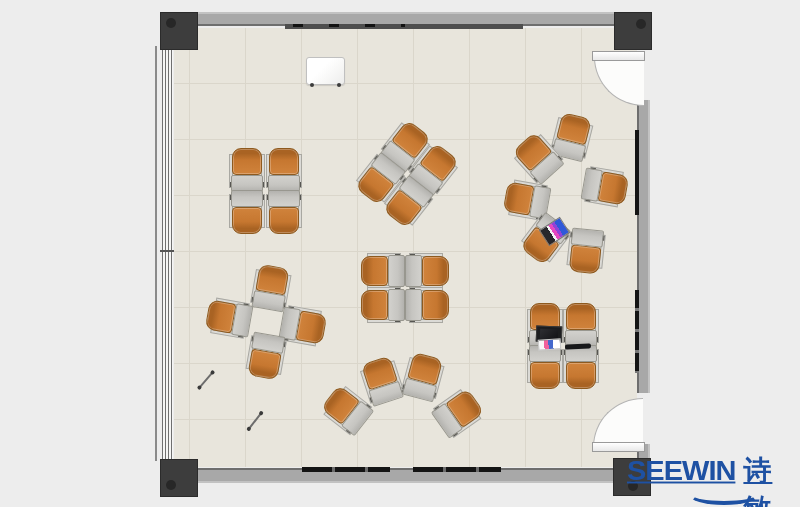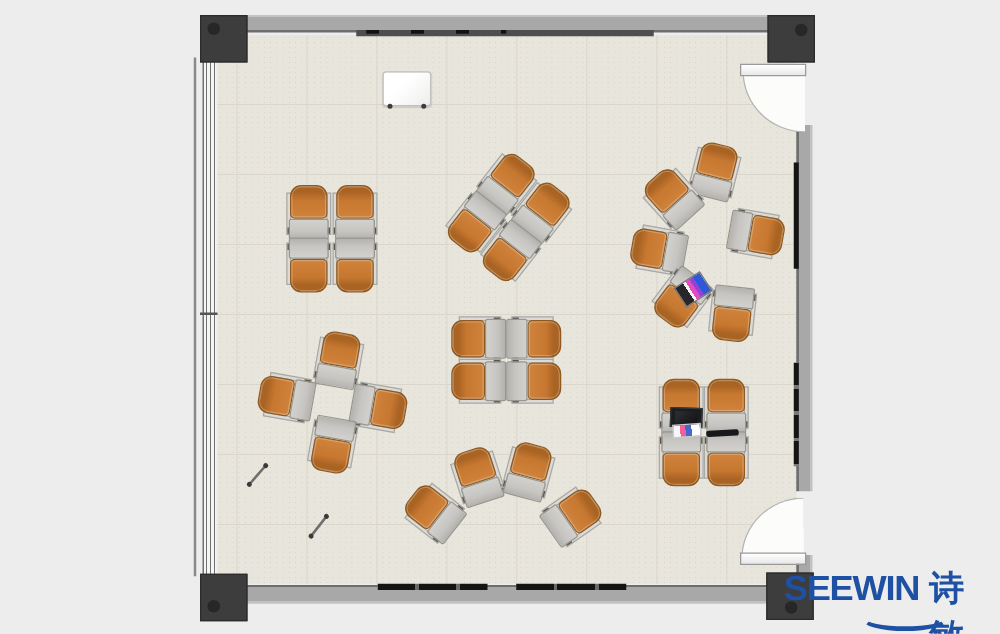--- a/index.html
+++ b/index.html
@@ -95,21 +95,21 @@
   .prop-stick::before{left:-2px;} .prop-stick::after{right:-2px;}
   .prop-laptop-colorful{width:23px;height:17px;border:1px solid #777;
     background:linear-gradient(90deg,#27272b 0 32%,#f3f3f3 32% 42%,#e649c0 42% 58%,#8e44d8 58% 72%,#2f58d8 72% 100%);}
   .prop-laptop-open{width:26px;height:16px;background:#1c1d1f;border:1px solid #3a3a3a;box-sizing:border-box;}
   .prop-laptop-open::after{content:"";position:absolute;inset:2px 3px;background:linear-gradient(135deg,#2e2f33,#121215);}
   .prop-papers{width:21px;height:9px;border:1px solid #cccccc;
     background:linear-gradient(90deg,#f7f7f7 0 25%,#f0609c 25% 45%,#4468cc 45% 68%,#ffffff 68% 100%);}
   .prop-laptop-closed{width:26px;height:5px;background:#17181a;border-radius:2px;}
 
   
-  .logo{position:absolute;left:627px;top:452px;width:172px;height:50px;color:var(--logo,#1e51a3);}
+  .logo{position:absolute;left:627px;top:452px;width:172px;height:50px;color:var(--logo,#1e51a3);text-decoration:underline;}
   .logo-row{display:flex;align-items:baseline;gap:8px;}
   .logo-en{font-weight:700;font-size:29px;letter-spacing:-1px;transform:scaleY(0.96);}
   .logo-zh{font-weight:700;font-size:28px;letter-spacing:1px;}
   .logo-swoosh{position:absolute;left:62px;top:33px;width:64px;height:13px;
     border:3px solid transparent;border-bottom:4px solid var(--logo,#1e51a3);border-radius:50%;}
 </style>
 </head>
 <body>
 
 <div class="stage">

